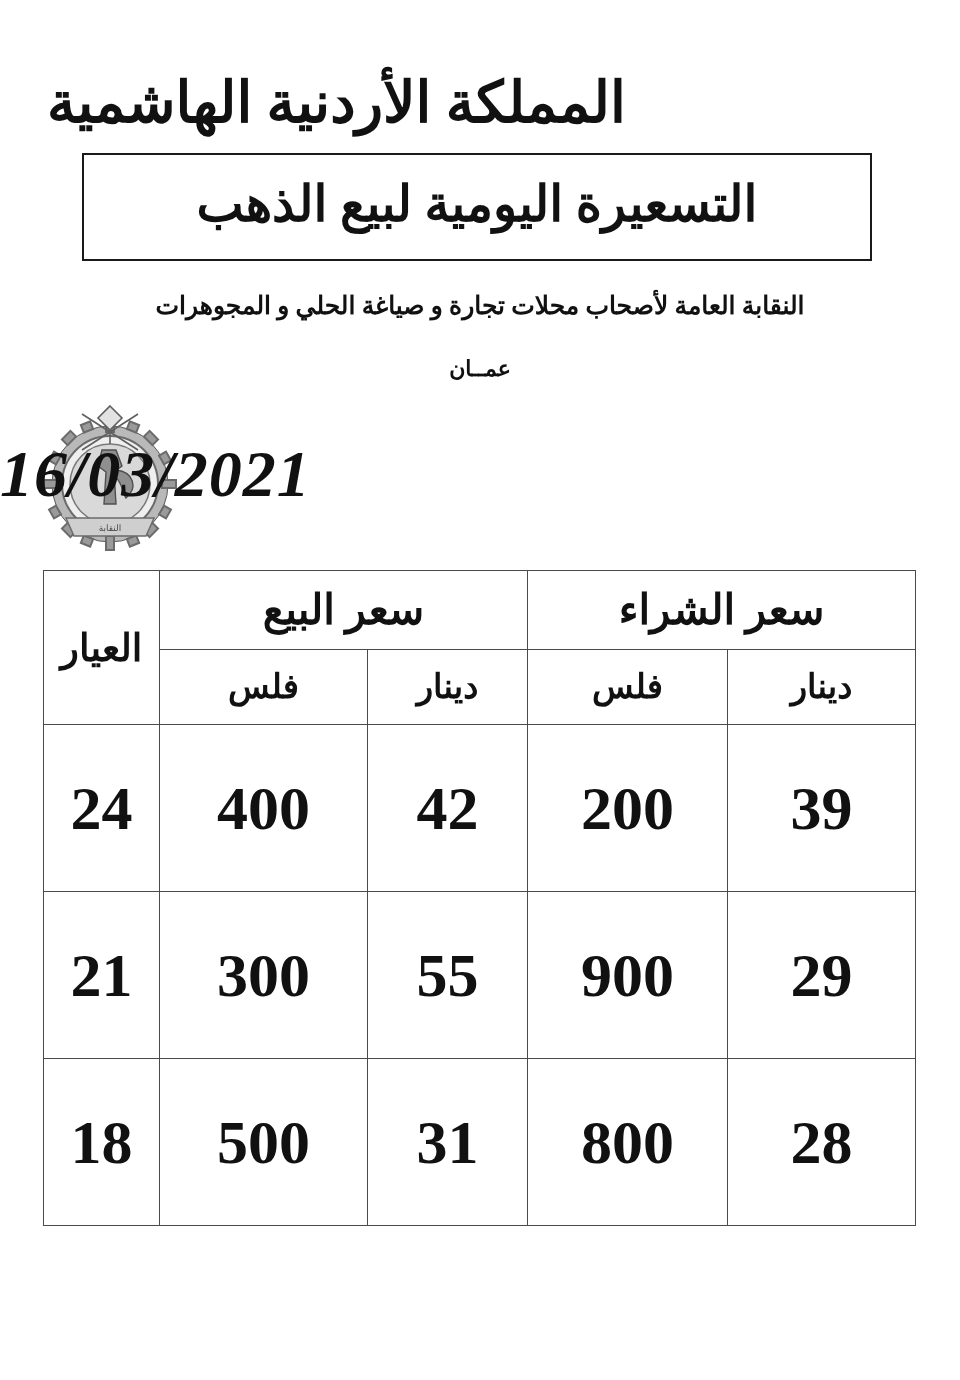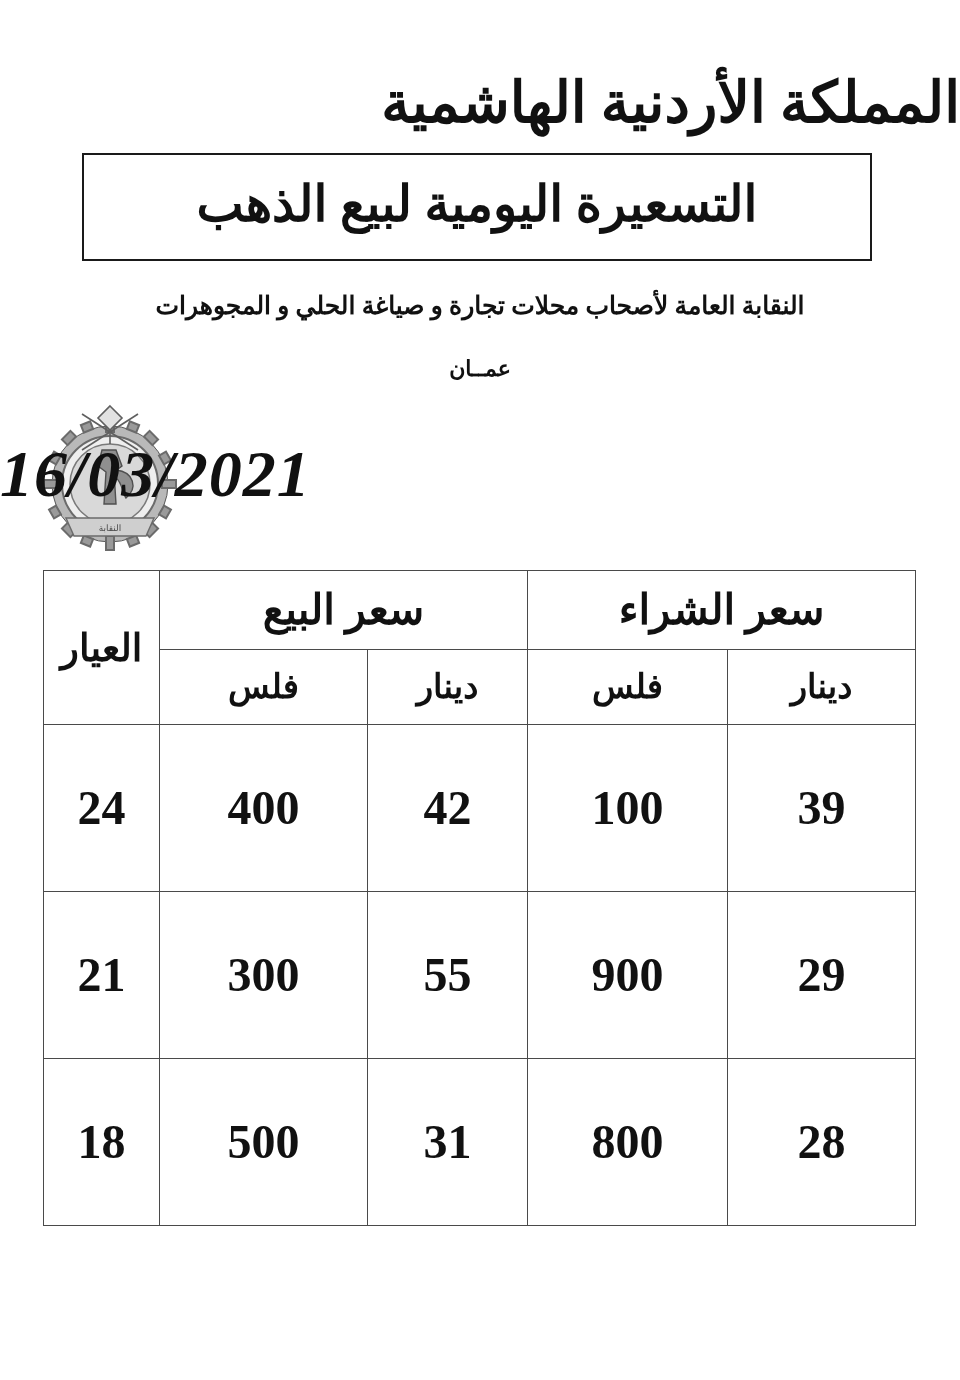--- a/index.html
+++ b/index.html
@@ -18,27 +18,28 @@
 
   .page {
     width: 960px;
     height: 1380px;
     position: relative;
     box-sizing: border-box;
   }
 
   
   .kingdom-title {
-    text-align: right;
+    text-align: left;
     font-family: "Liberation Serif", "DejaVu Serif", serif;
     font-weight: bold;
     font-size: 57px;
     line-height: 1.1;
     margin: 72px 0 0 0;
     letter-spacing: 0px;
+    padding-left: 47px;
   }
 
   .boxed-title {
     margin: 18px 88px 0 82px;
     border: 2px solid #1a1a1a;
     height: 104px;
     display: flex;
     align-items: center;
     justify-content: center;
   }
@@ -118,21 +119,21 @@
   .h-sub {
     font-size: 34px;
     height: 74px;
     line-height: 1;
   }
   .h-karat {
     font-size: 38px;
     line-height: 1;
   }
   td.num {
-    font-size: 48px;
+    font-size: 62px;
     height: 166px;
     line-height: 1;
     font-family: "Liberation Serif", "DejaVu Serif", serif;
   }
 
   
   col.c1 { width: 188px; }
   col.c2 { width: 200px; }
   col.c3 { width: 160px; }
   col.c4 { width: 208px; }
@@ -225,21 +226,21 @@
         <tr>
           <th class="h-sub">دينار</th>
           <th class="h-sub">فلس</th>
           <th class="h-sub">دينار</th>
           <th class="h-sub">فلس</th>
         </tr>
       </thead>
       <tbody>
         <tr>
           <td class="num">39</td>
-          <td class="num">100</td>
+          <td class="num">200</td>
           <td class="num">42</td>
           <td class="num">400</td>
           <td class="num">24</td>
         </tr>
         <tr>
           <td class="num">29</td>
           <td class="num">900</td>
           <td class="num">55</td>
           <td class="num">300</td>
           <td class="num">21</td>

